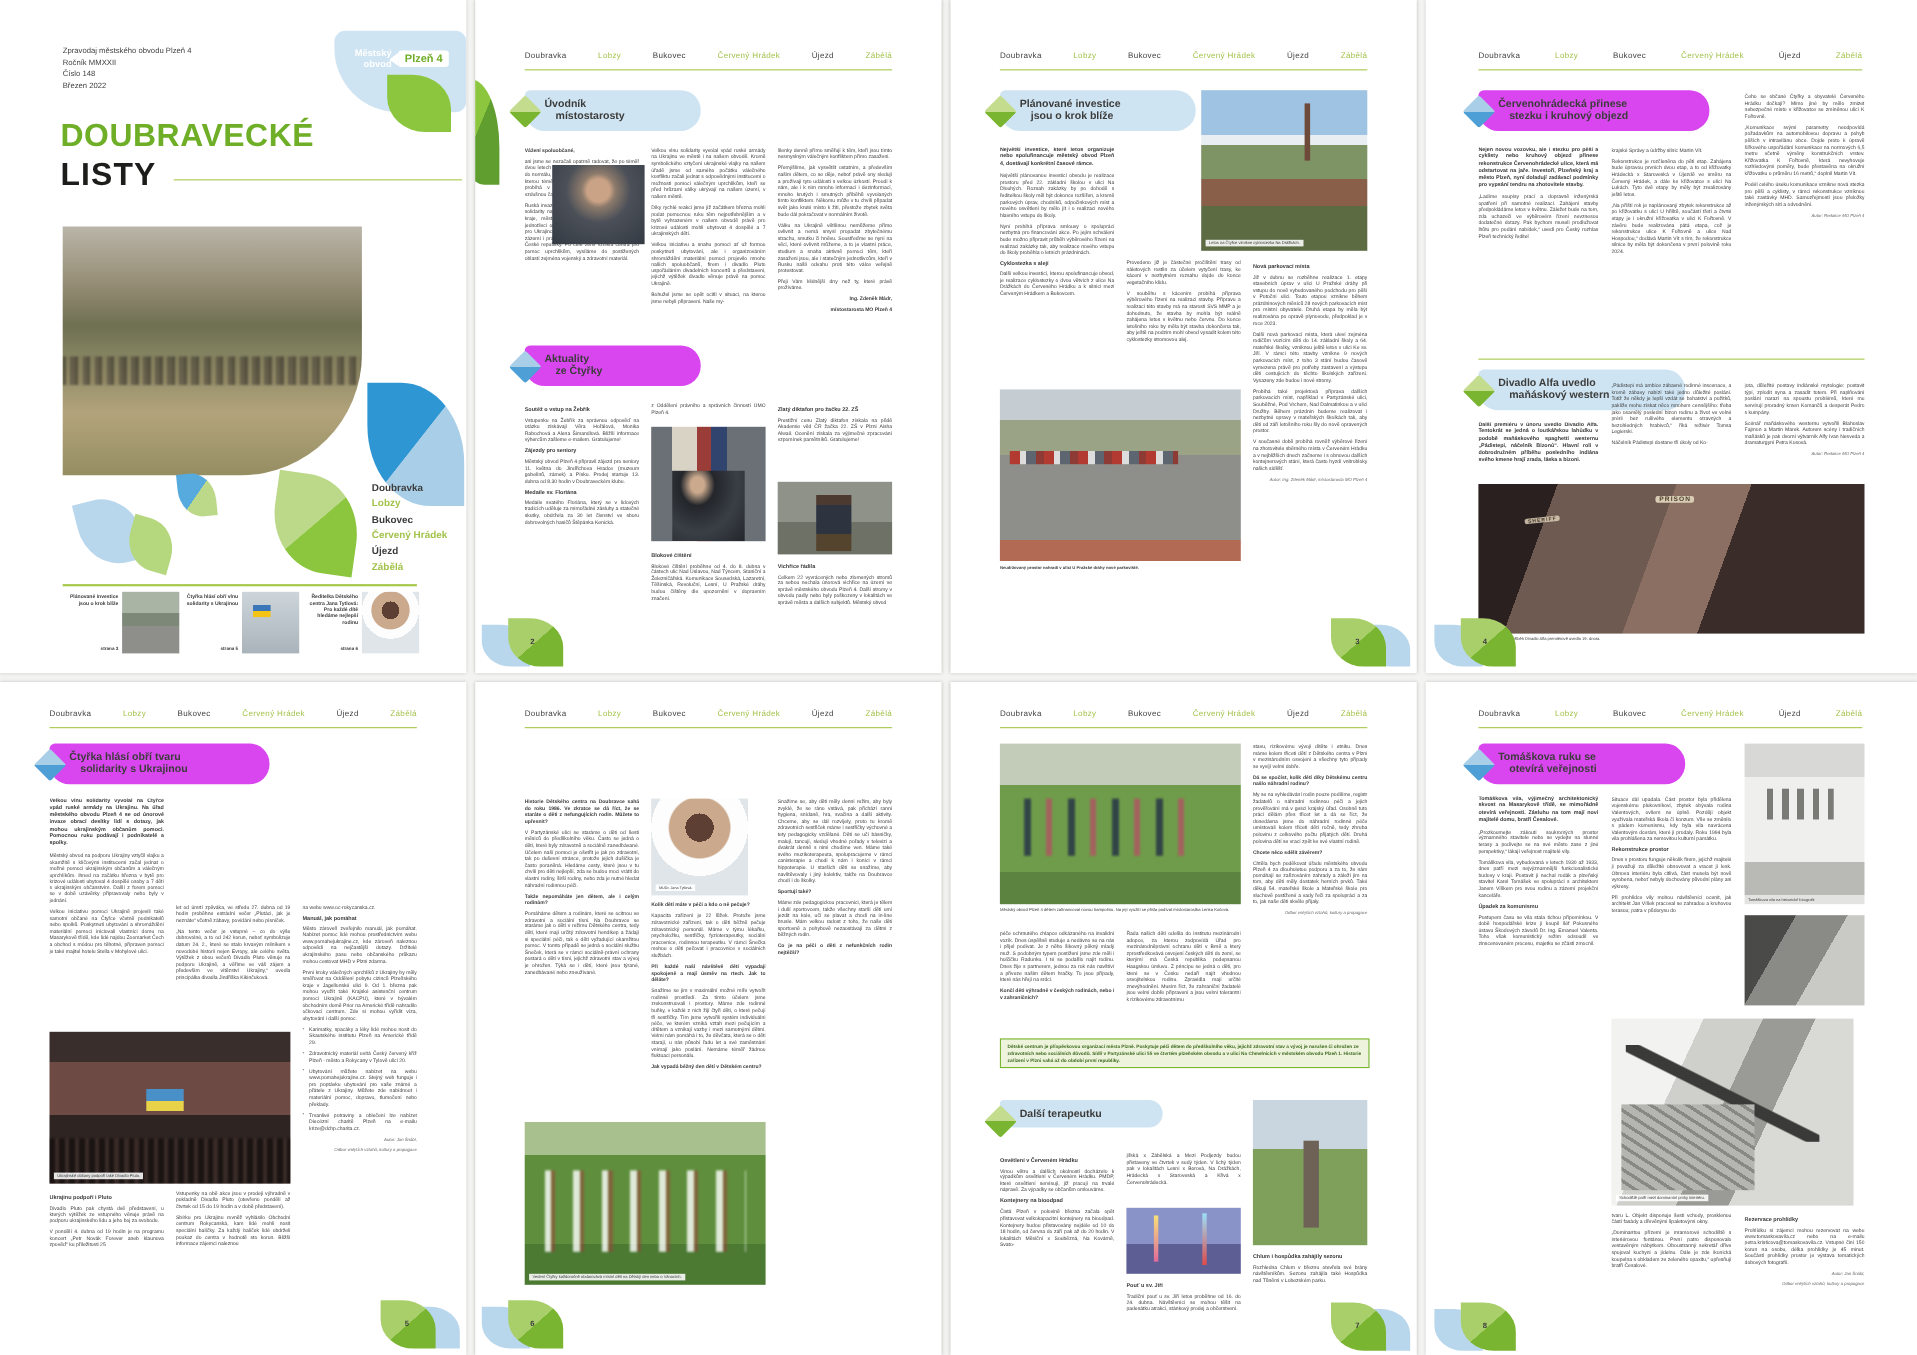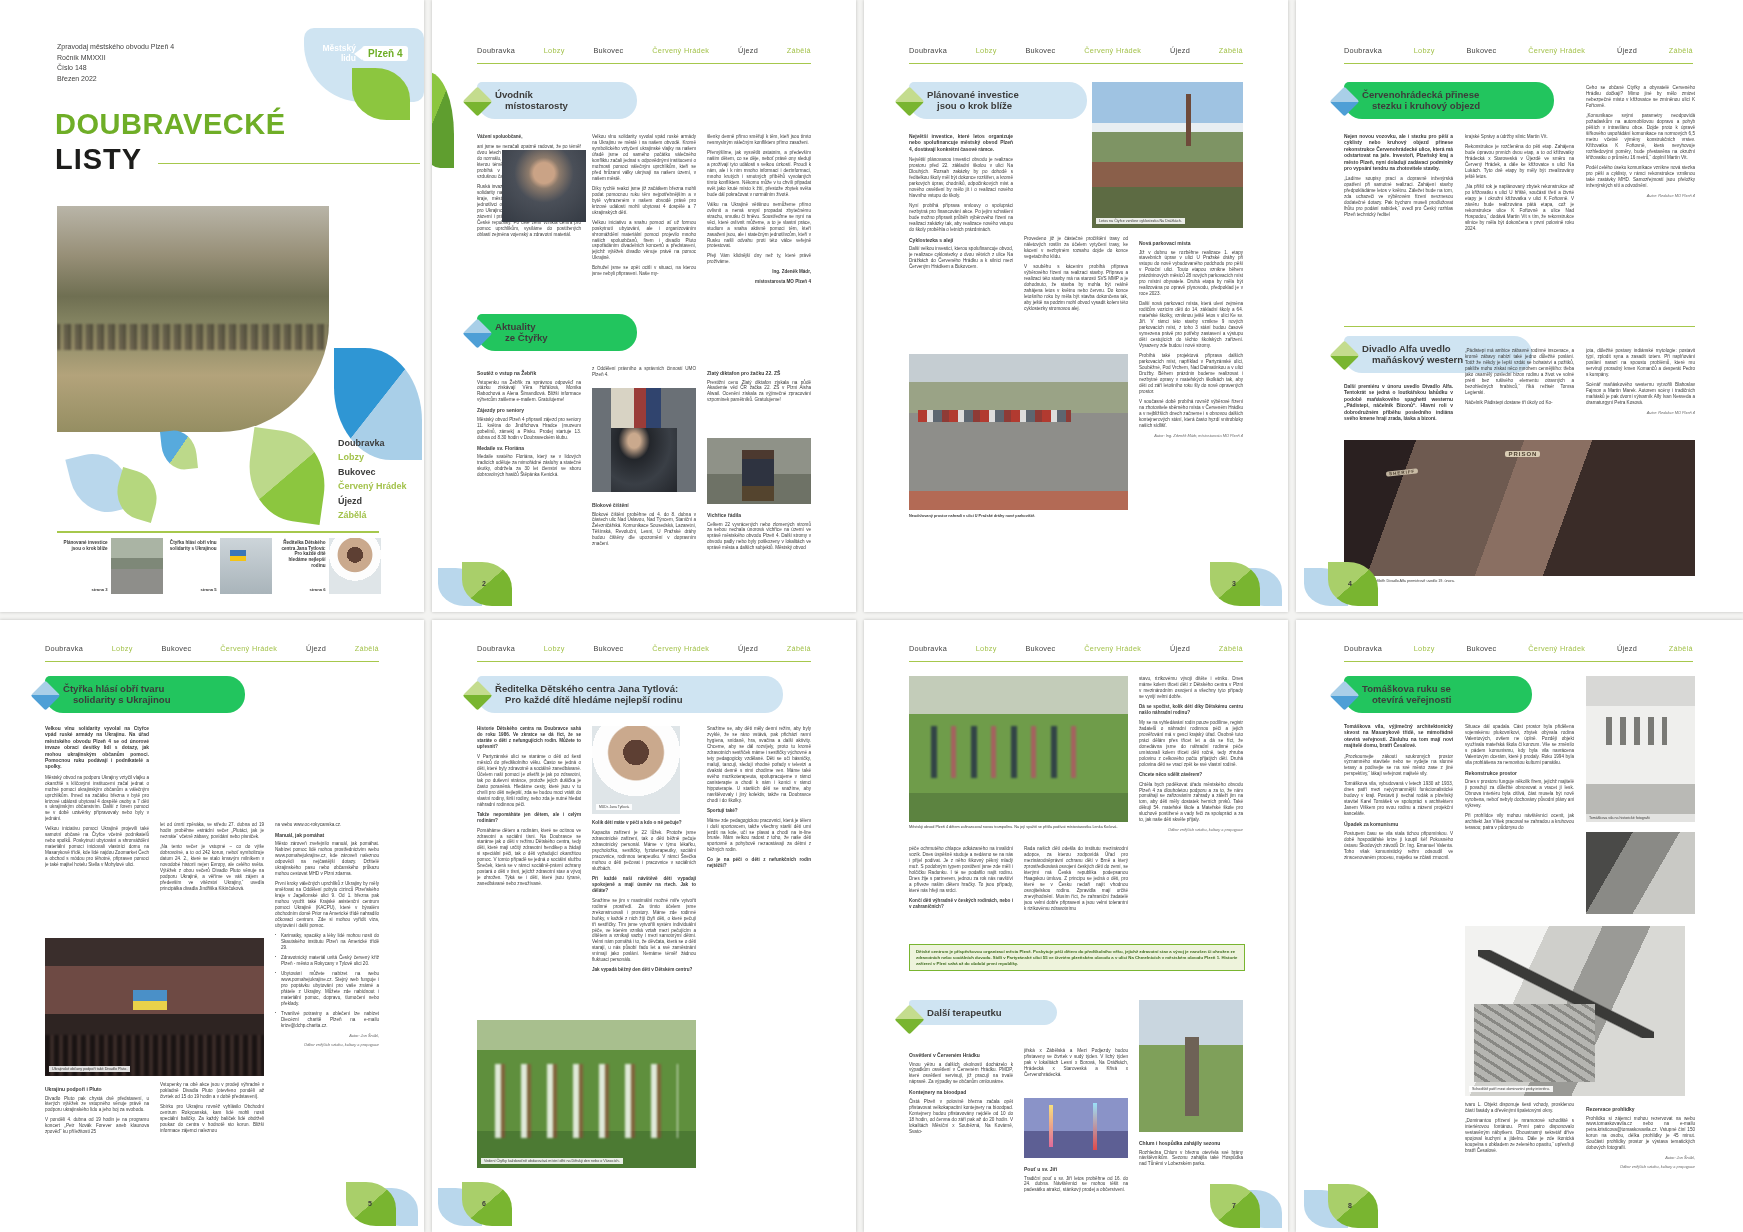--- a/index.html
+++ b/index.html
@@ -6,21 +6,21 @@
   body{font-family:"Liberation Sans",sans-serif;background:#f3f3f1;}
   .canvas{position:relative;width:1743px;height:1232px;background:#f3f3f1;overflow:hidden;}
   .page{position:absolute;width:424px;height:612px;background:#fff;box-shadow:0 0 3px rgba(0,0,0,.22);overflow:hidden;}
   .page.wide{width:447px;}
   
   .nav{position:absolute;left:45px;right:45px;display:flex;justify-content:space-between;border-bottom:1.6px solid #a6c84c;padding-bottom:8px;font-size:7.3px;letter-spacing:.3px;}
   .pt .nav{top:46px}.pb .nav{top:24px}
   .ni.nd{color:#3f3f3e}.ni.ng{color:#a3c24b}
   
   .badge{position:absolute;padding:7px 10px 7px 18px;border-radius:5px 18px 18px 18px;}
-  .bbl{background:#cfe4f2}.bgn{background:#22c55e}
+  .bbl{background:#cfe4f2}.bgn{background:#d946ef}
   .bt{font-size:9.6px;line-height:1.18;font-weight:700;color:#3c3c3b}
   .bt .ind{margin-left:10px}
   .bic{position:absolute;left:-10px;top:9px;width:21px;height:21px;transform:rotate(45deg);border-radius:2px}
   .icg{background:linear-gradient(135deg,#c4dc8e 50%,#79b530 50%)}
   .icb{background:linear-gradient(135deg,#a9cfe8 50%,#4e9fd6 50%)}
   
   .col{position:absolute;overflow:hidden;}
   .tx{margin:0 0 4px;font-size:4.6px;line-height:1.3;color:#3b3b3a;text-align:justify;}
   .tx.q{font-weight:700}
   .tx.lead{font-weight:700;font-size:4.9px}
@@ -118,21 +118,21 @@
   <section class="page pt" style="left:0;top:0">
     <div class="mast">
         <div>Zpravodaj městského obvodu Plzeň 4</div>
         <div>Ročník MMXXII</div>
         <div>Číslo 148</div>
         <div>Březen 2022</div>
       </div>
     <div class="logo">
       <span class="bg1"></span>
       <span class="bg2"></span>
-      <div class="lt"><span>Městský</span><br><span>lidu</span></div>
+      <div class="lt"><span>Městský</span><br><span>obvod</span></div>
       <span class="arr"></span>
       <div class="pill">Plzeň 4</div>
     </div>
     <div class="title1">DOUBRAVECKÉ</div>
     <div class="trule"></div>
     <div class="title2">LISTY</div>
     <div class="ph ph-crowd" style="left:57px;top:206px;width:272px;height:226px">
         <span class="band"></span>
       </div>
     <span class="leaf lf-bb" style="left:334px;top:348px;width:88px;height:112px"></span>
@@ -410,24 +410,20 @@
 
   <section class="page pb" style="left:432px;top:620px">
     <div class="nav">
         <span class="ni nd">Doubravka</span>
         <span class="ni ng">Lobzy</span>
         <span class="ni nd">Bukovec</span>
         <span class="ni ng">Červený Hrádek</span>
         <span class="ni nd">Újezd</span>
         <span class="ni ng">Zábělá</span>
       </div>
-    <div class="badge bbl" style="left:45px;top:56px;width:278px">
-      <span class="bic icg"></span>
-      <div class="bt"><span>Ředitelka Dětského centra Jana Tytlová:</span><br><span class="ind">Pro každé dítě hledáme nejlepší rodinu</span></div>
-    </div>
     <div class="col" style="left:45px;top:106px;width:104px;height:288px">
         <p class="tx q">Historie Dětského centra na Doubravce sahá do roku 1986. Ve zkratce se dá říct, že se staráte o děti z nefungujících rodin. Můžete to upřesnit?</p>
         <p class="tx p">V Partyzánské ulici se staráme o děti od šesti měsíců do předškolního věku. Často se jedná o děti, které byly zdravotně a sociálně zanedbávané. Účelem naší pomoci je ošetřit je jak po zdravotní, tak po duševní stránce, protože jejich dušička je často poraněná. Hledáme cesty, které jsou v tu chvíli pro děti nejlepší, zda se budou moci vrátit do vlastní rodiny, širší rodiny, nebo zda je nutné hledat náhradní rodinnou péči.</p>
         <p class="tx q">Takže nepomáháte jen dětem, ale i celým rodinám?</p>
         <p class="tx p">Pomáháme dětem a rodinám, které se ocitnou ve zdravotní a sociální tísni. Na Doubravce se staráme jak o děti v režimu Dětského centra, tedy děti, které mají určitý zdravotní hendikep a žádají si speciální péči, tak o děti vyžadující okamžitou pomoc. V tomto případě se jedná o sociální službu Šneček, která se v rámci sociálně-právní ochrany postará o děti v tísni, jejichž zdravotní stav a vývoj je ohrožen. Týká se i dětí, které jsou týrané, zanedbávané nebo zneužívané.</p>
       </div>
     <div class="ph ph-tytl" style="left:160px;top:106px;width:88px;height:88px">
       <span class="cap" style="font-size:3.4px">MUDr. Jana Tytlová.</span>
     </div>
     <div class="col" style="left:160px;top:200px;width:104px;height:194px">

